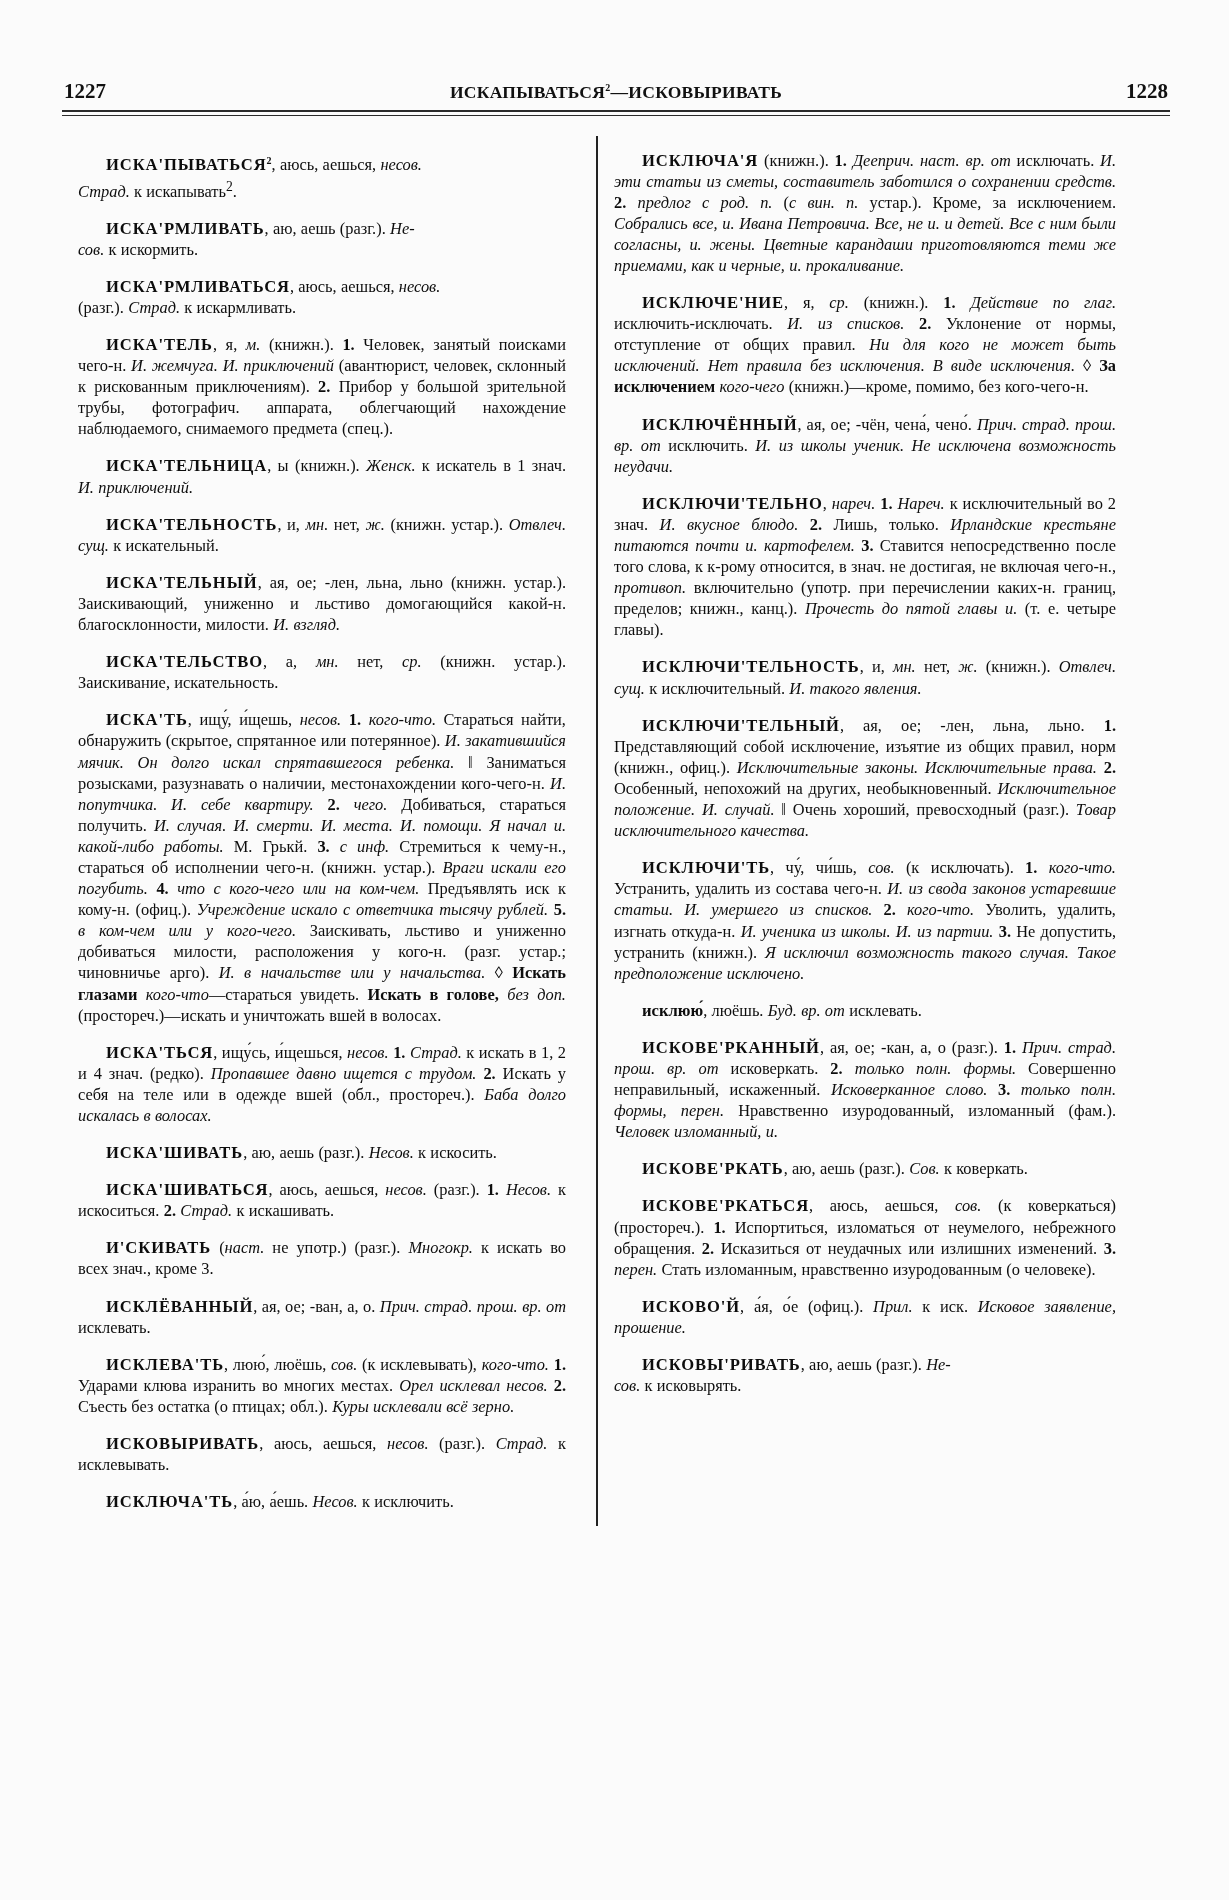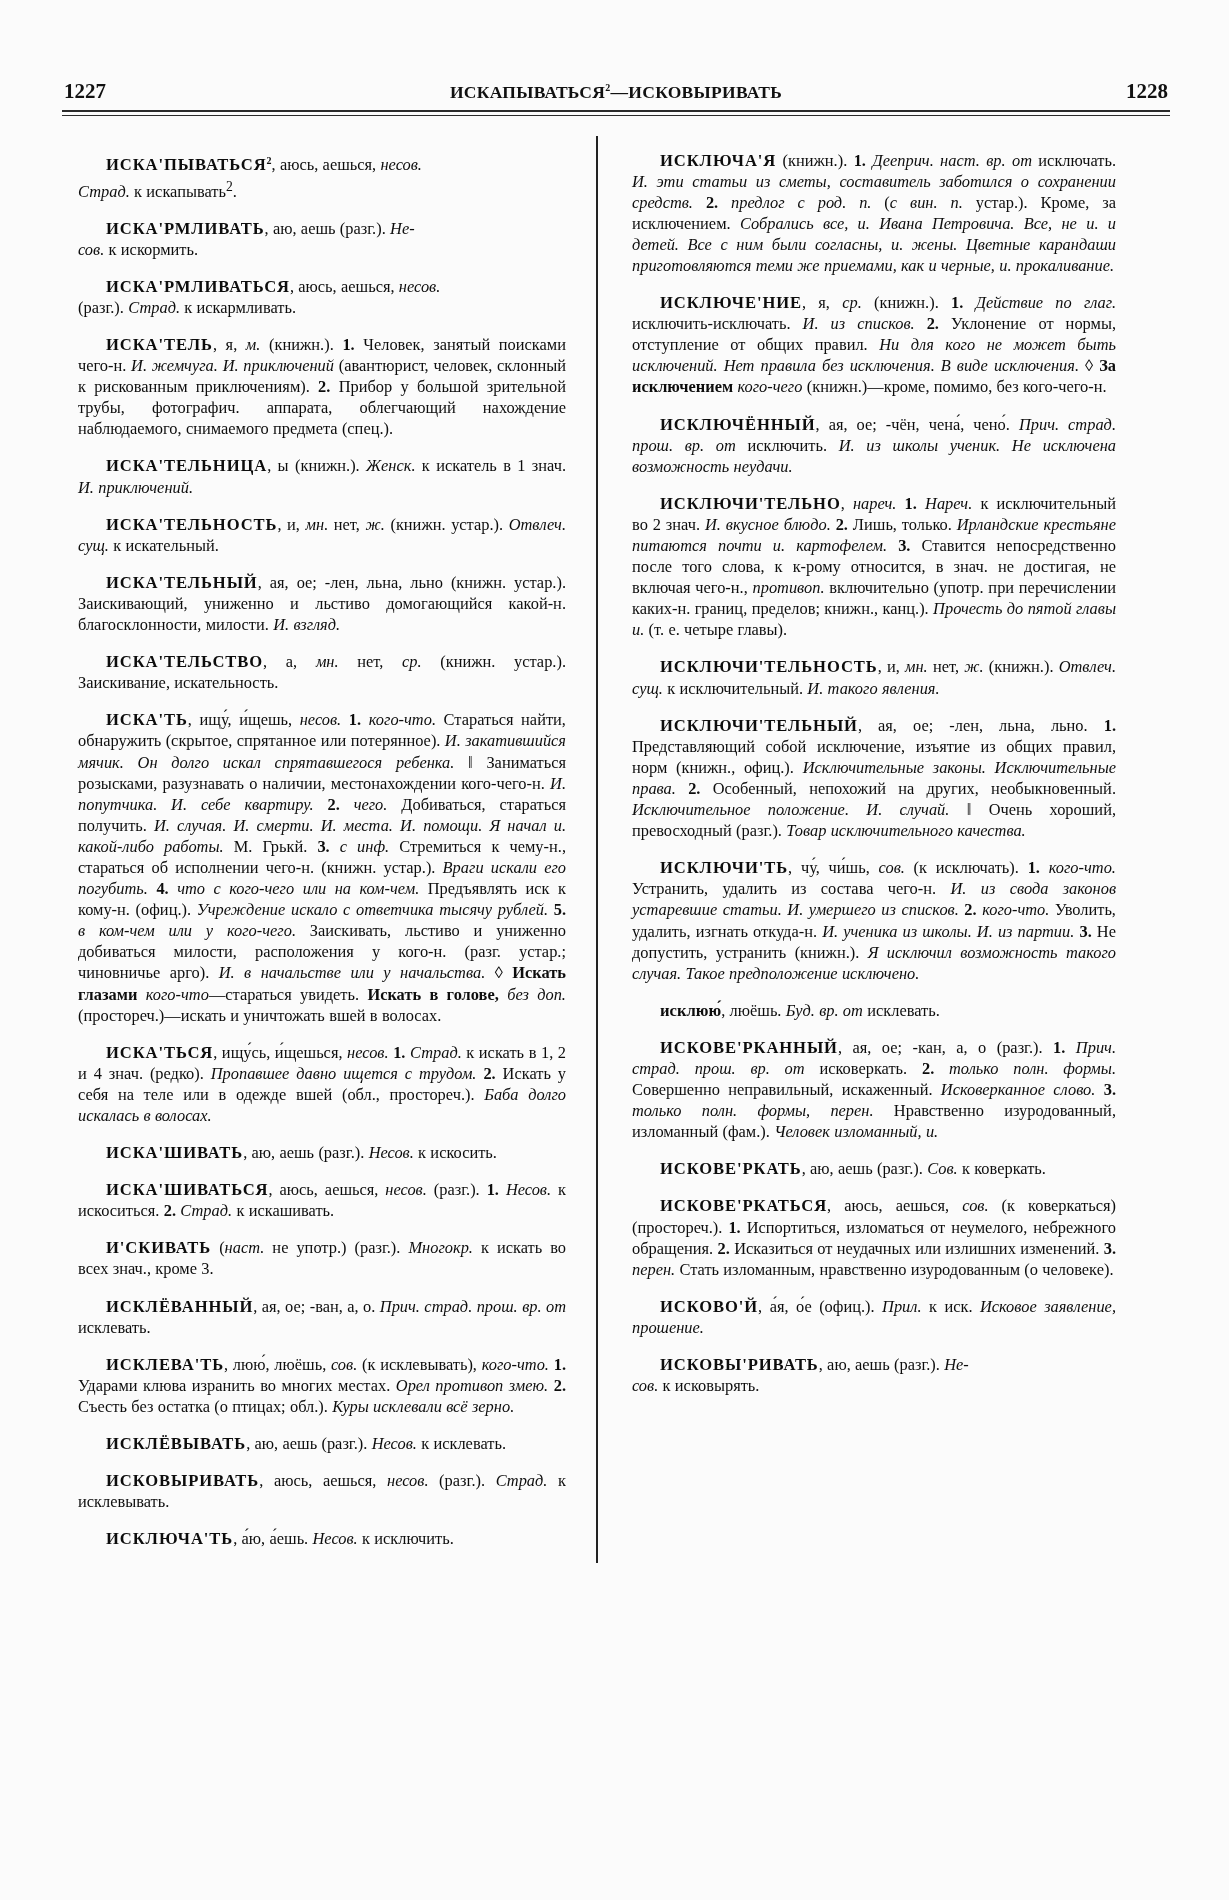--- a/index.html
+++ b/index.html
@@ -61,21 +61,21 @@
   .columns {
     margin-top: 18px;
     display: flex;
     align-items: stretch;
   }
   .col {
     width: 534px;
     box-sizing: border-box;
   }
   .col-left  { padding-right: 14px; }
-  .col-right { padding-left: 18px; }
+  .col-right { }
   .col-divider {
     width: 2px;
     background: #222;
     margin: 2px 0 2px 0;
     align-self: stretch;
     flex: 0 0 2px;
   }
   
   .entry {
     font-size: 16.4px;
@@ -115,22 +115,21 @@
           <p class="entry"><span class="hw">ИСКА'ТЕЛЬНИЦА</span><span>, ы (книжн.). <i>Женск.</i> к искатель в 1 знач. <i>И. приключений.</i></span></p>
           <p class="entry"><span class="hw">ИСКА'ТЕЛЬНОСТЬ</span><span>, и, <i>мн.</i> нет, <i>ж.</i> (книжн. устар.). <i>Отвлеч. сущ.</i> к искательный.</span></p>
           <p class="entry"><span class="hw">ИСКА'ТЕЛЬНЫЙ</span><span>, ая, ое; -лен, льна, льно (книжн. устар.). Заискивающий, униженно и льстиво домогающийся какой-н. благосклонности, милости. <i>И. взгляд.</i></span></p>
           <p class="entry"><span class="hw">ИСКА'ТЕЛЬСТВО</span><span>, а, <i>мн.</i> нет, <i>ср.</i> (книжн. устар.). Заискивание, искательность.</span></p>
           <p class="entry"><span class="hw">ИСКА'ТЬ</span><span>, ищу́, и́щешь, <i>несов.</i> <b>1.</b> <i>кого-что.</i> Стараться найти, обнаружить (скрытое, спрятанное или потерянное). <i>И. закатившийся мячик. Он долго искал спрятавшегося ребенка.</i> ‖ Заниматься розысками, разузнавать о наличии, местонахождении кого-чего-н. <i>И. попутчика. И. себе квартиру.</i> <b>2.</b> <i>чего.</i> Добиваться, стараться получить. <i>И. случая. И. смерти. И. места. И. помощи. Я начал и. какой-либо работы.</i> М. Грькй. <b>3.</b> <i>с инф.</i> Стремиться к чему-н., стараться об исполнении чего-н. (книжн. устар.). <i>Враги искали его погубить.</i> <b>4.</b> <i>что с кого-чего или на ком-чем.</i> Предъявлять иск к кому-н. (офиц.). <i>Учреждение искало с ответчика тысячу рублей.</i> <b>5.</b> <i>в ком-чем или у кого-чего.</i> Заискивать, льстиво и униженно добиваться милости, расположения у кого-н. (разг. устар.; чиновничье арго). <i>И. в начальстве или у начальства.</i> ◊ <b>Искать глазами</b> <i>кого-что</i>—стараться увидеть. <b>Искать в голове,</b> <i>без доп.</i> (простореч.)—искать и уничтожать вшей в волосах.</span></p>
           <p class="entry"><span class="hw">ИСКА'ТЬСЯ</span><span>, ищу́сь, и́щешься, <i>несов.</i> <b>1.</b> <i>Страд.</i> к искать в 1, 2 и 4 знач. (редко). <i>Пропавшее давно ищется с трудом.</i> <b>2.</b> Искать у себя на теле или в одежде вшей (обл., простореч.). <i>Баба долго искалась в волосах.</i></span></p>
           <p class="entry"><span class="hw">ИСКА'ШИВАТЬ</span><span>, аю, аешь (разг.). <i>Несов.</i> к искосить.</span></p>
           <p class="entry"><span class="hw">ИСКА'ШИВАТЬСЯ</span><span>, аюсь, аешься, <i>несов.</i> (разг.). <b>1.</b> <i>Несов.</i> к искоситься. <b>2.</b> <i>Страд.</i> к искашивать.</span></p>
           <p class="entry"><span class="hw">И'СКИВАТЬ</span><span> (<i>наст.</i> не употр.) (разг.). <i>Многокр.</i> к искать во всех знач., кроме 3.</span></p>
           <p class="entry"><span class="hw">ИСКЛЁВАННЫЙ</span><span>, ая, ое; -ван, а, о. <i>Прич. страд. прош. вр. от</i> исклевать.</span></p>
-          <p class="entry"><span class="hw">ИСКЛЕВА'ТЬ</span><span>, люю́, люёшь, <i>сов.</i> (к исклевывать), <i>кого-что.</i> <b>1.</b> Ударами клюва изранить во многих местах. <i>Орел противоп змею.</i> <b>2.</b> Съесть без остатка (о птицах; обл.). <i>Куры исклевали всё зерно.</i></span></p>
-          <p class="entry"><span class="hw">ИСКЛЁВЫВАТЬ</span><span>, аю, аешь (разг.). <i>Несов.</i> к исклевать.</span></p>
+          <p class="entry"><span class="hw">ИСКЛЕВА'ТЬ</span><span>, люю́, люёшь, <i>сов.</i> (к исклевывать), <i>кого-что.</i> <b>1.</b> Ударами клюва изранить во многих местах. <i>Орел исклевал несов.</i> <b>2.</b> Съесть без остатка (о птицах; обл.). <i>Куры исклевали всё зерно.</i></span></p>
           <p class="entry"><span class="hw">ИСКОВЫРИВАТЬ</span><span>, аюсь, аешься, <i>несов.</i> (разг.). <i>Страд.</i> к исклевывать.</span></p>
           <p class="entry"><span class="hw">ИСКЛЮЧА'ТЬ</span><span>, а́ю, а́ешь. <i>Несов.</i> к исключить.</span></p>
         </div>
       <div class="col-divider"></div>
       <div class="col col-right" id="col-right">
           <p class="entry"><span class="hw">ИСКЛЮЧА'Я</span><span> (книжн.). <b>1.</b> <i>Дееприч. наст. вр. от</i> исключать. <i>И. эти статьи из сметы, составитель заботился о сохранении средств.</i> <b>2.</b> <i>предлог с род. п.</i> (<i>с вин. п.</i> устар.). Кроме, за исключением. <i>Собрались все, и. Ивана Петровича. Все, не и. и детей. Все с ним были согласны, и. жены. Цветные карандаши приготовляются теми же приемами, как и черные, и. прокаливание.</i></span></p>
           <p class="entry"><span class="hw">ИСКЛЮЧЕ'НИЕ</span><span>, я, <i>ср.</i> (книжн.). <b>1.</b> <i>Действие по глаг.</i> исключить-исключать. <i>И. из списков.</i> <b>2.</b> Уклонение от нормы, отступление от общих правил. <i>Ни для кого не может быть исключений. Нет правила без исключения. В виде исключения.</i> ◊ <b>За исключением</b> <i>кого-чего</i> (книжн.)—кроме, помимо, без кого-чего-н.</span></p>
           <p class="entry"><span class="hw">ИСКЛЮЧЁННЫЙ</span><span>, ая, ое; -чён, чена́, чено́. <i>Прич. страд. прош. вр. от</i> исключить. <i>И. из школы ученик. Не исключена возможность неудачи.</i></span></p>
           <p class="entry"><span class="hw">ИСКЛЮЧИ'ТЕЛЬНО</span><span>, <i>нареч.</i> <b>1.</b> <i>Нареч.</i> к исключительный во 2 знач. <i>И. вкусное блюдо.</i> <b>2.</b> Лишь, только. <i>Ирландские крестьяне питаются почти и. картофелем.</i> <b>3.</b> Ставится непосредственно после того слова, к к-рому относится, в знач. не достигая, не включая чего-н., <i>противоп.</i> включительно (употр. при перечислении каких-н. границ, пределов; книжн., канц.). <i>Прочесть до пятой главы и.</i> (т. е. четыре главы).</span></p>
           <p class="entry"><span class="hw">ИСКЛЮЧИ'ТЕЛЬНОСТЬ</span><span>, и, <i>мн.</i> нет, <i>ж.</i> (книжн.). <i>Отвлеч. сущ.</i> к исключительный. <i>И. такого явления.</i></span></p>

